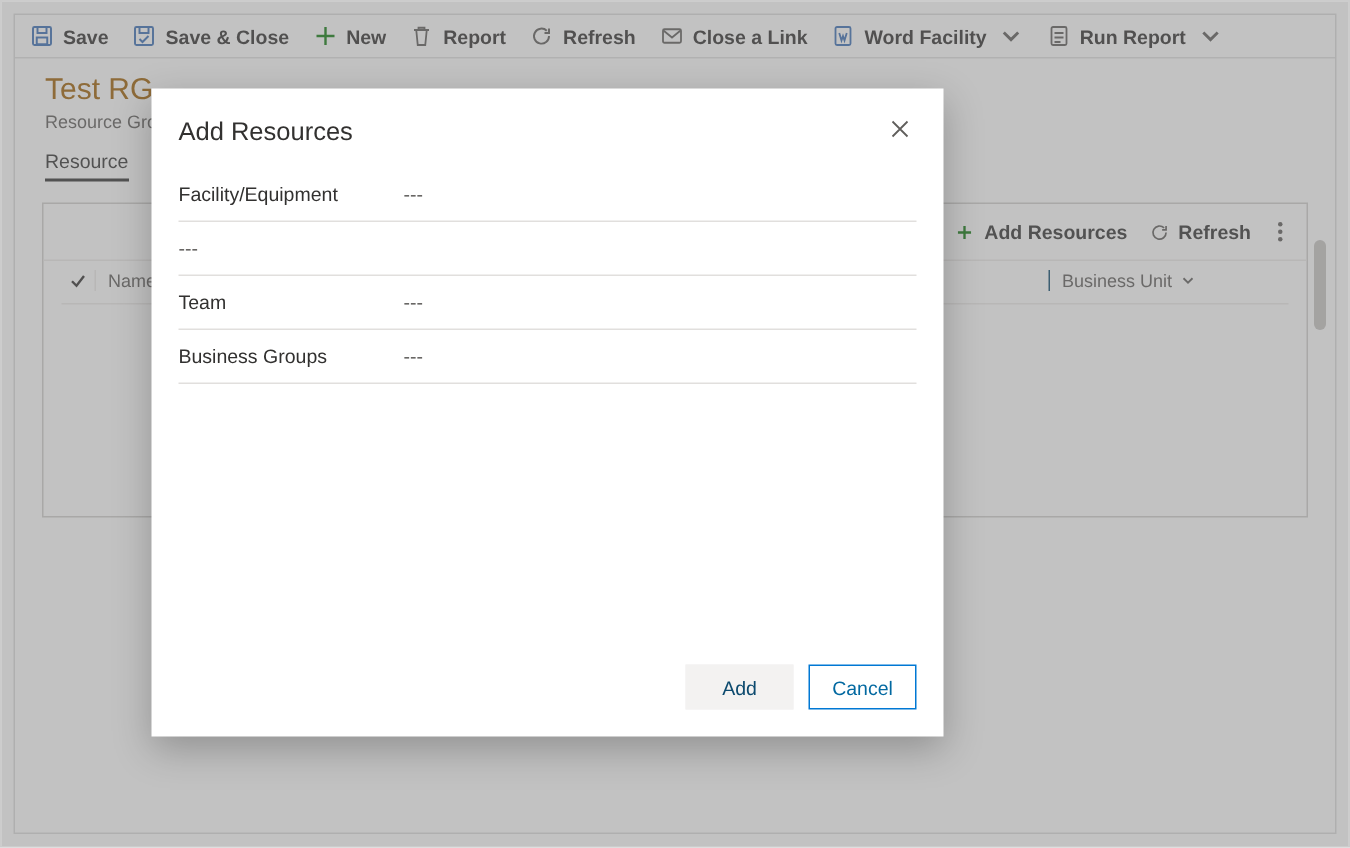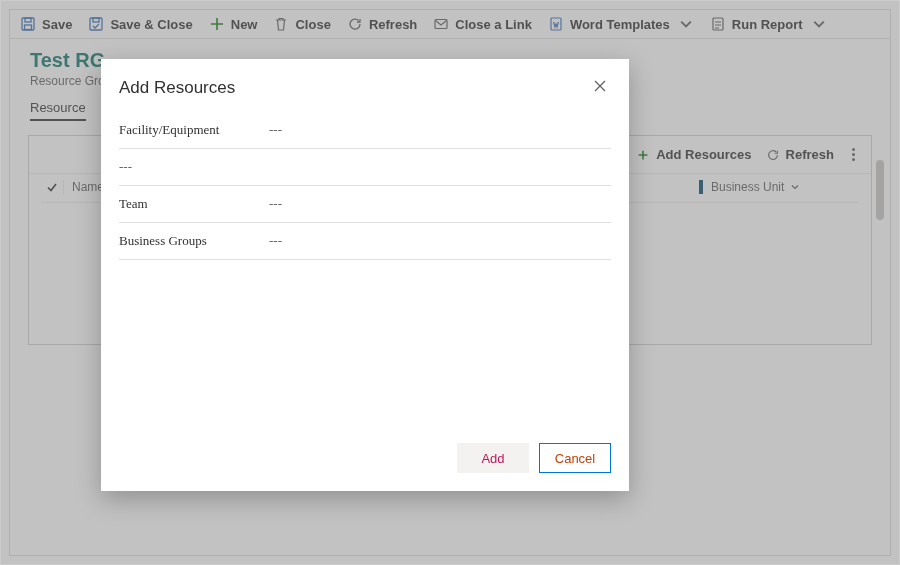--- a/index.html
+++ b/index.html
@@ -46,22 +46,22 @@
     font-weight: bold;
   }
   .tb-item svg { width: 16px; height: 16px; flex: 0 0 auto; }
   .chevron-small { width: 10px; height: 10px; margin-left: 2px; }
   
   .page-header {
     padding: 10px 20px 4px;
   }
   .page-title {
     font-size: 20px;
-    font-weight: 700;
-    color: #0f766e;
+    font-weight: 400;
+    color: #a16207;
   }
   .page-subtitle {
     font-size: 12px;
     color: #605e5c;
     margin-top: 2px;
   }
   .tabs {
     display: flex;
     gap: 20px;
     padding: 8px 20px 6px;
@@ -94,21 +94,21 @@
   .grid-header {
     display: flex;
     align-items: center;
     padding: 6px 12px;
     border-top: 1px solid #edebe9;
     font-size: 12px;
     color: #605e5c;
   }
   .gh-check { width: 22px; display:flex; justify-content:center; }
   .gh-name { flex: 1; border-left: 1px solid #edebe9; padding-left: 8px; }
-  .gh-unit { width: 160px; border-left: 4px solid #0c4a6e; padding-left: 8px; display:flex; align-items:center; gap:4px;}
+  .gh-unit { width: 160px; border-left: 1px solid #0c4a6e; padding-left: 8px; display:flex; align-items:center; gap:4px;}
   .grid-header-line {
     border-top: 1px solid #edebe9;
     margin: 2px 12px 0;
   }
   .scrollbar {
     position: absolute;
     right: 6px;
     top: 150px;
     width: 8px;
     height: 60px;
@@ -151,21 +151,20 @@
   .close-btn svg { width: 14px; height: 14px; }
   .dialog-body {
     flex: 1;
     padding: 4px 18px;
   }
   .field-row {
     display: flex;
     align-items: center;
     border-bottom: 1px solid #e1dfdd;
     padding: 10px 0;
-    font-family: Liberation Serif, serif;
   }
   .field-label {
     width: 150px;
     font-size: 13px;
     color: #323130;
   }
   .field-value {
     font-size: 13px;
     color: #605e5c;
   }
@@ -180,26 +179,26 @@
     height: 30px;
     font-size: 13px;
     display: inline-flex;
     align-items: center;
     justify-content: center;
     cursor: pointer;
   }
   .btn-default {
     background: #f3f2f1;
     border: 1px solid #f3f2f1;
-    color: #be185d;
+    color: #0c4a6e;
   }
   .btn-outline {
     background: #fff;
     border: 1px solid #0078d4;
-    color: #c2410c;
+    color: #0369a1;
   }
 </style>
 </head>
 <body>
 
 <div class="frame">
 <div class="app">
 
   <div class="toolbar">
     <div class="tb-item">
@@ -221,41 +220,41 @@
     <div class="tb-item">
       <svg viewBox="0 0 16 16" stroke="#107c10" stroke-width="1.6">
             <path d="M8 2v12M2 8h12"></path>
           </svg>
       <span>New</span>
     </div>
     <div class="tb-item">
       <svg viewBox="0 0 16 16" fill="none" stroke="#605e5c" stroke-width="1.2">
             <path d="M3 4h10M6 4V2.5h4V4M4.5 4l1 10h5l1-10"></path>
           </svg>
-      <span>Close</span>
+      <span>Report</span>
     </div>
     <div class="tb-item">
       <svg viewBox="0 0 16 16" fill="none" stroke="#605e5c" stroke-width="1.3">
             <path d="M13 8a5 5 0 1 1-1.5-3.5M13 3v3h-3"></path>
           </svg>
       <span>Refresh</span>
     </div>
     <div class="tb-item">
       <svg viewBox="0 0 16 16" fill="none" stroke="#605e5c" stroke-width="1.2">
             <rect x="2" y="3.5" width="12" height="9" rx="1"></rect>
             <path d="M2.5 4.5L8 9l5.5-4.5"></path>
           </svg>
       <span>Close a Link</span>
     </div>
     <div class="tb-item">
       <svg viewBox="0 0 16 16" fill="none" stroke="#3b6fb6" stroke-width="1.2">
             <rect x="3" y="2" width="10" height="12" rx="1"></rect>
             <path d="M5.5 6l1.5 5 1-3 1 3 1.5-5"></path>
           </svg>
-      <span>Word Templates</span>
+      <span>Word Facility</span>
       <svg class="chevron-small" viewBox="0 0 10 10" fill="none" stroke="#605e5c" stroke-width="1.2">
             <path d="M2 3.5L5 6.5 8 3.5"></path>
           </svg>
     </div>
     <div class="tb-item">
       <svg viewBox="0 0 16 16" fill="none" stroke="#605e5c" stroke-width="1.2">
             <rect x="3" y="2" width="10" height="12" rx="1"></rect>
             <path d="M5 6h6M5 9h6M5 12h4"></path>
           </svg>
       <span>Run Report</span>

